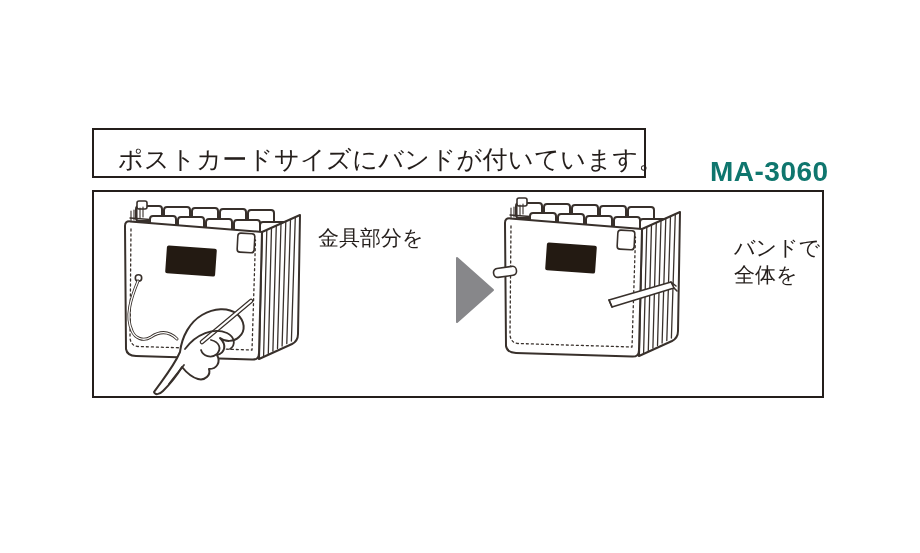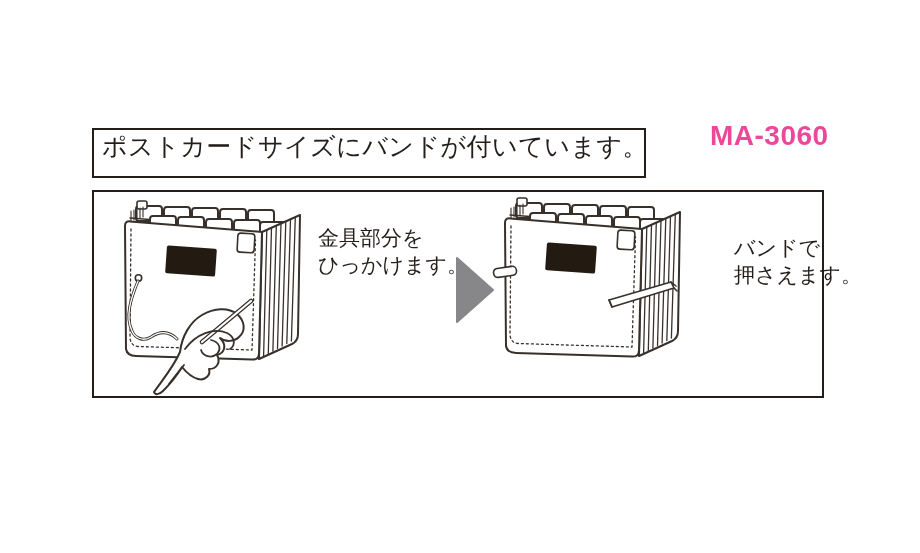--- a/index.html
+++ b/index.html
@@ -12,28 +12,28 @@
   }
   html,body{margin:0;padding:0;}
   body{
     width:920px;height:553px;position:relative;overflow:hidden;
     background:var(--bg);
     font-family:"Liberation Sans","DejaVu Sans",sans-serif;
   }
   .title-box{
     position:absolute;left:92px;top:128px;width:554px;height:50px;
     border:2px solid var(--border);box-sizing:border-box;
-    display:flex;align-items:flex-start;padding-left:8px;background:#fff;
+    display:flex;align-items:flex-end;padding-left:24px;background:#fff;
   }
   .title-text{
     font-size:25px;font-weight:500;color:var(--text);letter-spacing:0.5px;white-space:nowrap;
   }
   .product-code{
-    position:absolute;left:710px;top:121px;
-    font-size:28px;line-height:30px;font-weight:700;color:#ec4899;letter-spacing:0.5px;
+    position:absolute;left:710px;top:157px;
+    font-size:28px;line-height:30px;font-weight:700;color:#0f766e;letter-spacing:0.5px;
   }
   .diagram-panel{
     position:absolute;left:92px;top:190px;width:732px;height:208px;
     border:2px solid var(--border);box-sizing:border-box;background:#fff;
   }
   .ill{position:absolute;left:0;top:0;width:728px;height:204px;display:block;}
   .ill path,.ill rect,.ill circle,.ill polygon{
     fill:none;stroke:var(--ink);stroke-width:2;stroke-linecap:round;stroke-linejoin:round;
   }
   .ill .wf{fill:#fff;}
@@ -128,22 +128,21 @@
             <rect class="wf sw16" x="0" y="0" width="23" height="9" rx="4"></rect>
           </g>
           <path class="wf sw16" d="M105 83 L167 65 L170 71 L108 90 Z"></path>
           <path class="sw16" d="M167 65 L172 69 M170 71 L173 74 M105 83 L108 90"></path>
         </g>
       </g>
     </svg>
 
     <div class="caption caption-1">
       <div>金具部分を</div>
-      <div>ひっかけます。</div>
     </div>
 
     <div class="caption caption-2">
       <div>バンドで</div>
-      <div>押さえます。</div>
+      <div>全体を</div>
     </div>
 
   </div>
 </div>
 
 </body></html>

